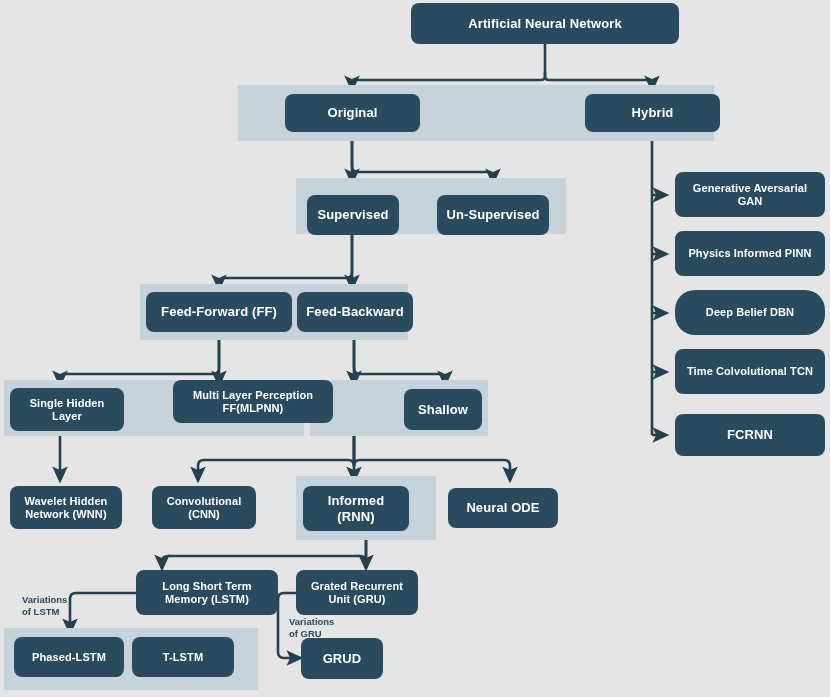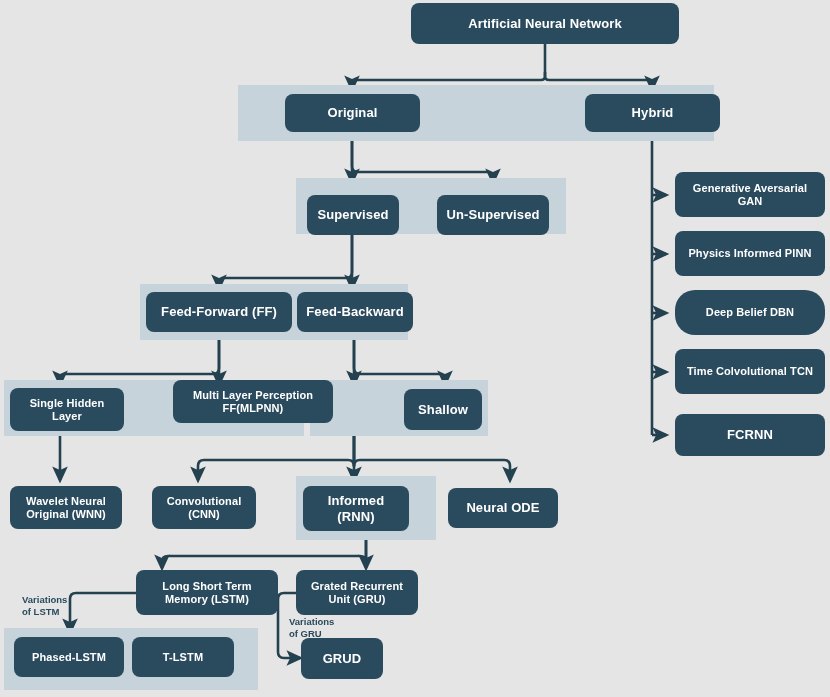--- a/index.html
+++ b/index.html
@@ -134,21 +134,21 @@
 
   <div class="node" style="left:297px; top:292px; width:116px; height:40px;">Feed-Backward</div>
 
   <div class="node small" style="left:10px; top:388px; width:114px; height:43px;">Single Hidden Layer</div>
 
   <div class="node small" style="left:132px; top:380px; width:160px; height:43px;margin-left:41px;">Multi Layer Perception FF(MLPNN)</div>
 
 
   <div class="node" style="left:404px; top:389px; width:78px; height:41px;">Shallow</div>
 
-  <div class="node small" style="left:10px; top:486px; width:112px; height:43px;">Wavelet Neural Original (WNN)</div>
+  <div class="node small" style="left:10px; top:486px; width:112px; height:43px;">Wavelet Hidden Network (WNN)</div>
 
   <div class="node small" style="left:152px; top:486px; width:104px; height:43px;">Convolutional (CNN)</div>
 
   <div class="node" style="left:303px; top:486px; width:106px; height:45px;">Informed (RNN)</div>
 
   <div class="node" style="left:448px; top:488px; width:110px; height:40px;">Neural ODE</div>
 
   <div class="node small" style="left:136px; top:570px; width:142px; height:45px;">Long Short Term Memory (LSTM)</div>
 
   <div class="node small" style="left:296px; top:570px; width:122px; height:45px;">Grated Recurrent Unit (GRU)</div>

